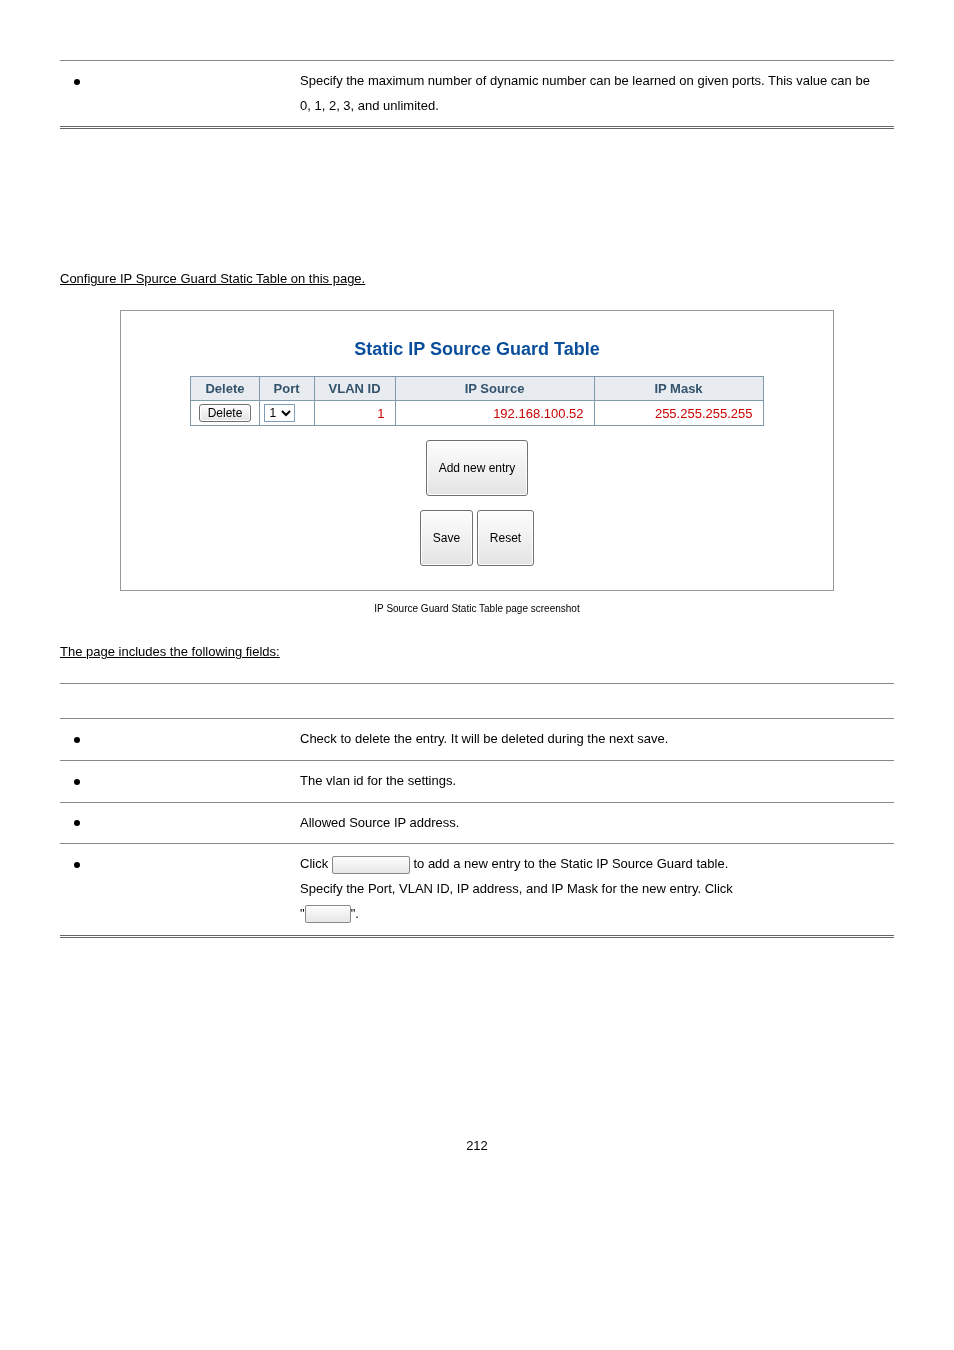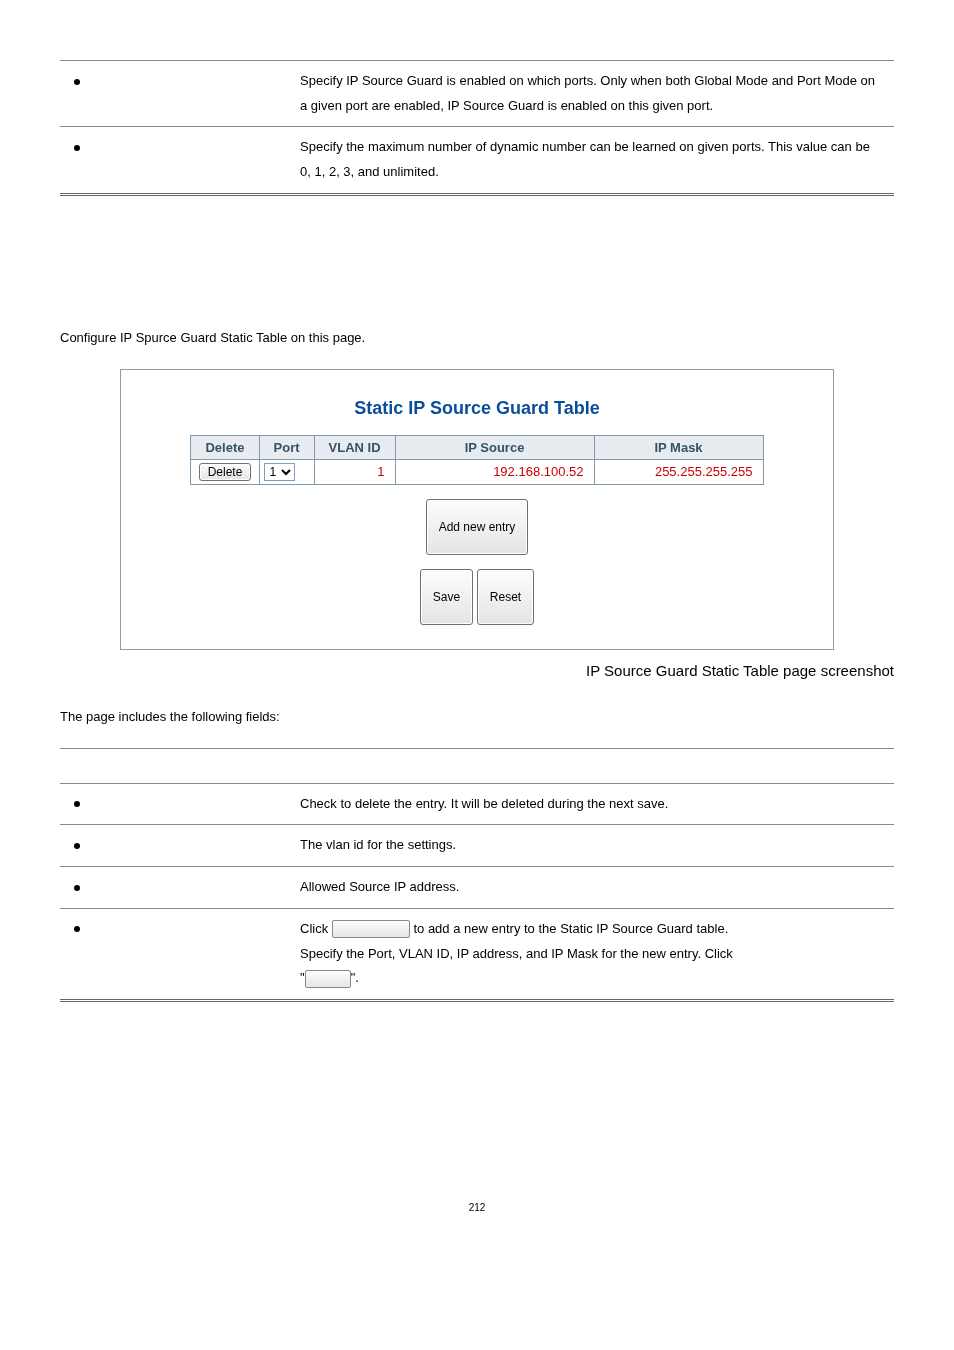--- a/index.html
+++ b/index.html
@@ -36,21 +36,21 @@
     margin-left: 4px;
   }
   .thick-bottom { border-bottom: 3px double #666 !important; }
   .header-row td {
     background: #fff;
     border-top: 3px double #666;
     border-bottom: 1px solid #888;
     height: 18px;
   }
   .section-spacer { height: 120px; }
-  .para { margin: 14px 0 24px 0; }
+  .para { margin: 22px 0 24px 0; text-decoration: underline; }
   .figure-box {
     border: 1px solid #999;
     margin: 0 60px;
     padding: 28px 30px 24px 30px;
     text-align: center;
   }
   .figure-title {
     font-family: Verdana, Arial, sans-serif;
     font-size: 18px;
     font-weight: bold;
@@ -92,53 +92,49 @@
   }
   .win-select {
     font-family: Arial, sans-serif;
     font-size: 12px;
     border: 1px solid #7f9db9;
     background: #fff;
     padding: 0 1px;
   }
   .btnrow { margin-top: 14px; }
   .caption {
-    text-align: right;
+    text-align: center;
     margin: 12px 0 30px 0;
-    font-size: 15px;
+    font-size: 10px;
   }
   .inline-btn {
     display: inline-block;
     font-family: Arial, sans-serif;
     font-size: 11px;
     padding: 1px 6px;
     border: 1px solid #888;
     border-radius: 2px;
     background: linear-gradient(#fdfdfd, #e6e6e6);
     vertical-align: middle;
     min-width: 64px;
     height: 14px;
     box-sizing: content-box;
   }
   .inline-btn.small { min-width: 32px; }
   .pagenum {
     text-align: center;
     margin-top: 200px;
-    font-size: 10px;
+    font-size: 13px;
   }
 </style>
 </head>
 <body>
 
 <table class="doc-table">
   <tbody>
-      <tr>
-    <td class="leftcell"><span class="bullet"></span></td>
-    <td>Specify IP Source Guard is enabled on which ports. Only when both Global Mode and Port Mode on a given port are enabled, IP Source Guard is enabled on this given port.</td>
-  </tr>
   <tr>
     <td class="leftcell thick-bottom"><span class="bullet"></span></td>
     <td class="thick-bottom">Specify the maximum number of dynamic number can be learned on given ports. This value can be 0, 1, 2, 3, and unlimited.</td>
   </tr>
 </tbody>
   </table>
 
 <div class="section-spacer"></div>
 
 <p class="para">Configure IP Spurce Guard Static Table on this page.</p>

